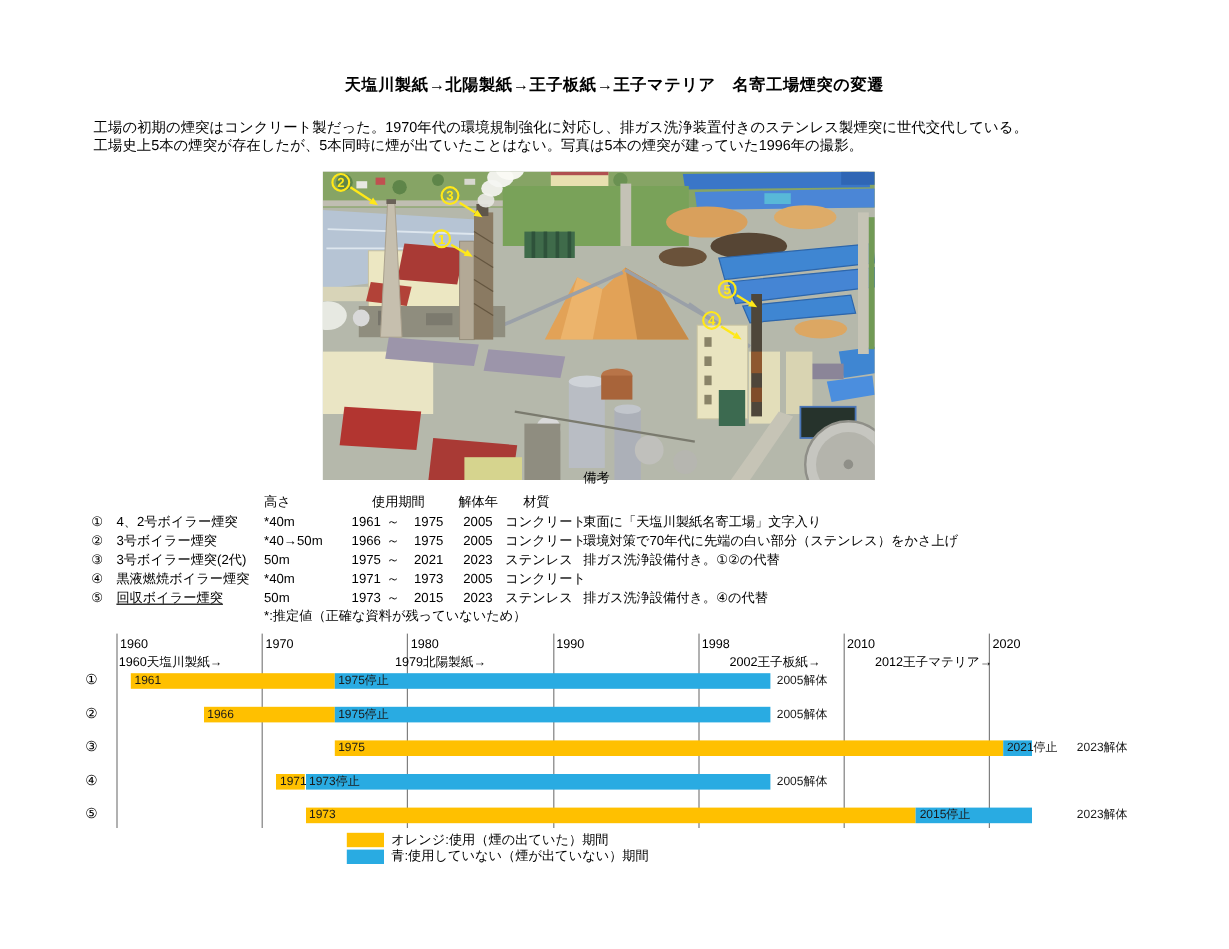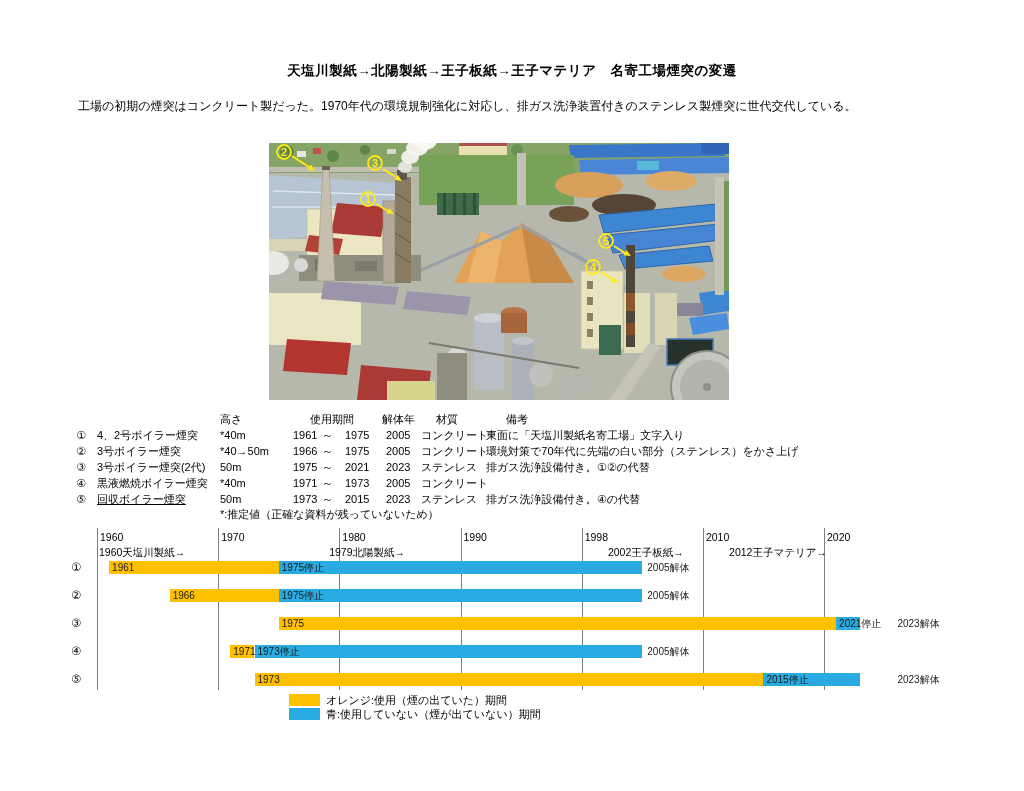--- a/index.html
+++ b/index.html
@@ -26,20 +26,21 @@
   .legend-text{position:absolute;font-size:11px;line-height:13px;white-space:nowrap;}
 </style>
 </head>
 <body>
 
 <div class="page">
 
   <div class="title">天塩川製紙→北陽製紙→王子板紙→王子マテリア　名寄工場煙突の変遷</div>
 
   <div class="intro" style="top:98px;">工場の初期の煙突はコンクリート製だった。1970年代の環境規制強化に対応し、排ガス洗浄装置付きのステンレス製煙突に世代交代している。</div>
+  <div class="intro" style="top:113px;">工場史上5本の煙突が存在したが、5本同時に煙が出ていたことはない。写真は5本の煙突が建っていた1996年の撮影。</div>
 
   <div class="photo">
     <svg width="460" height="257" viewBox="0 0 460 257">
 
       <rect x="0" y="0" width="460" height="257" fill="#b5b8ab"></rect>
 
       <g>
         <rect x="0" y="0" width="460" height="30" fill="#86a465"></rect>
         <circle cx="18" cy="9" r="7" fill="#5e8549"></circle>
           <circle cx="64" cy="13" r="6" fill="#5e8549"></circle>
@@ -224,21 +225,21 @@
         </g>
       </g>
     </svg>
   </div>
 
   <div>
     <div class="tcell" style="left:220px;top:412px;">高さ</div>
     <div class="tcell" style="left:310px;top:412px;">使用期間</div>
     <div class="tcell" style="left:382px;top:412px;">解体年</div>
     <div class="tcell" style="left:436px;top:412px;">材質</div>
-    <div class="tcell" style="left:486px;top:412px;margin-left:20px;">備考</div>
+    <div class="tcell" style="left:486px;top:392px;">備考</div>
     <div id="table-rows">
         <div style="position: absolute; left: 0px; top: 428px; width: 1024px; height: 14px;">
           <div class="tcell" style="left: 76px; top: 0px;">①</div>
           <div class="tcell" style="left: 97px; top: 0px;">4、2号ボイラー煙突</div>
           <div class="tcell" style="left: 220px; top: 0px;">*40m</div>
           <div class="tcell" style="left: 293px; top: 0px;">1961</div>
           <div class="tcell" style="left: 322px; top: 0px;">～</div>
           <div class="tcell" style="left: 345px; top: 0px;">1975</div>
           <div class="tcell" style="left: 386px; top: 0px;">2005</div>
           <div class="tcell" style="left: 421px; top: 0px;">コンクリート</div>

